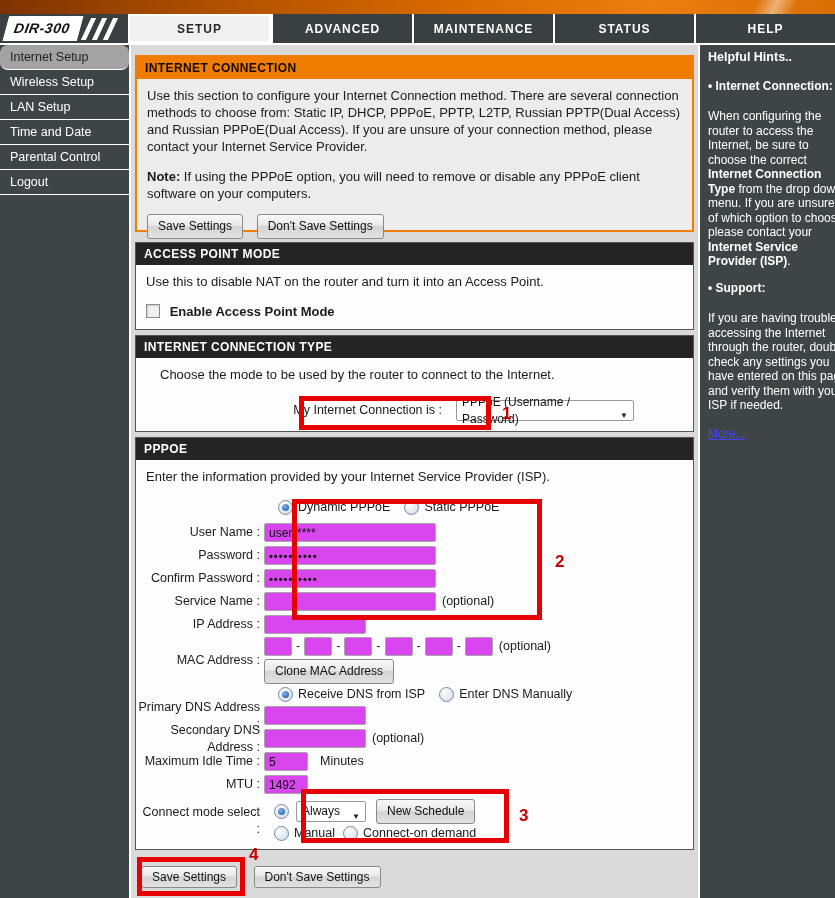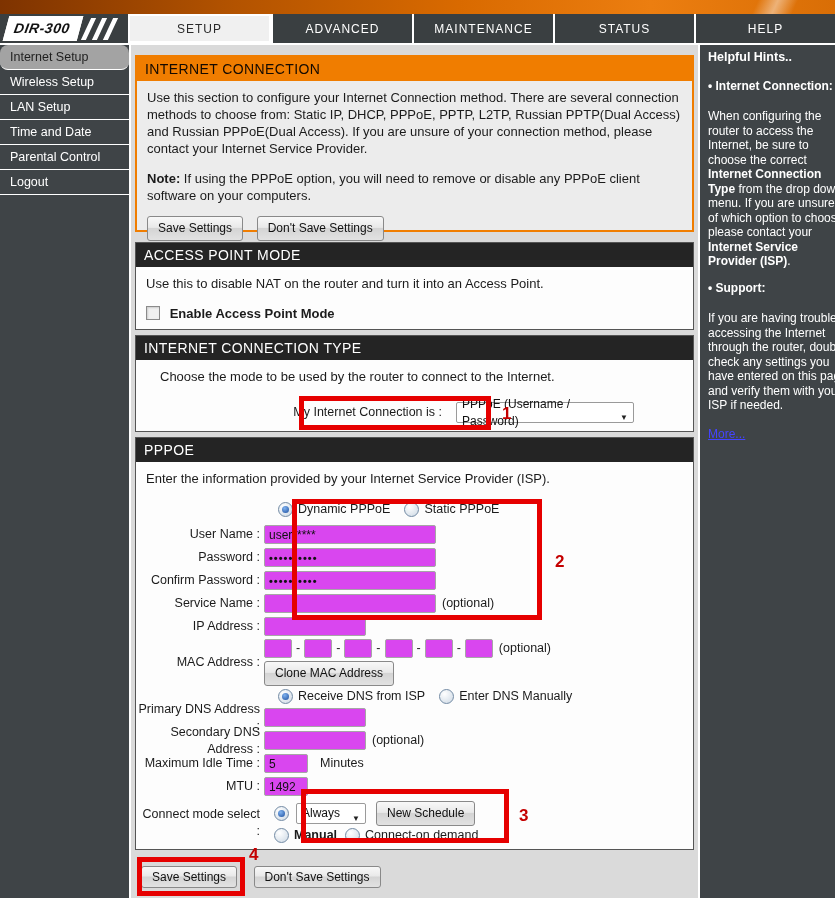--- a/index.html
+++ b/index.html
@@ -12,21 +12,21 @@
   #topbar .streak{position:absolute;right:30px;top:0;width:60px;height:14px;
     background:linear-gradient(115deg,transparent 20%,rgba(255,255,255,.45) 50%,transparent 80%);}
 
   
   #header{position:absolute;left:0;top:14px;width:835px;height:31px;background:#3a3f41;border-bottom:2px solid #fff;box-sizing:border-box;}
   #logo{position:absolute;left:0;top:0;width:128px;height:29px;background:#3a3f41;display:flex;align-items:center;padding-left:6px;box-sizing:border-box;}
   .logo-plate{display:inline-block;background:#fff;transform:skewX(-15deg);padding:2px 9px 3px 7px;border:1px solid #fff;}
   .logo-plate b{display:inline-block;transform:skewX(6deg);font-style:italic;font-size:14px;color:#111;letter-spacing:.5px;}
   .logo-slash{display:inline-block;width:5px;height:22px;background:#fff;transform:skewX(-25deg);margin-left:6px;}
   #tabs{position:absolute;left:128px;top:0;width:707px;height:29px;display:flex;}
-  .tab{flex:1;display:flex;align-items:center;justify-content:center;color:#fff;font-weight:normal;
+  .tab{flex:1;display:flex;align-items:center;justify-content:center;color:#fff;font-weight:bold;
     font-size:12px;letter-spacing:1px;border-left:2px solid #fff;box-sizing:border-box;cursor:pointer;text-align:right;}
   .tab:first-child{border-left:none;}
   .tab.active{background:#f0f0f0;color:#2a2a2a;border:2px solid #fff;margin:0;}
 
   
   #left-sidebar{position:absolute;left:0;top:45px;width:129px;height:853px;background:#3f4447;border-right:2px solid #fff;box-sizing:content-box;}
   .nav-item{height:24px;line-height:24px;padding-left:10px;color:#fff;font-size:12.5px;border-bottom:1px solid #fff;cursor:pointer;}
   .nav-item.active{background:#a3a3a3;color:#1e1e1e;border-radius:8px;}
 
   
@@ -34,21 +34,21 @@
   #right-sidebar .inner{padding:5px 8px 0 8px;font-size:12px;line-height:14.5px;}
   .hint-title{font-weight:bold;font-size:12.5px;margin-bottom:14px;}
   .hint-heading{font-weight:bold;margin-top:12px;}
   .hint-body{margin-top:16px;}
   .hint-body b{font-weight:bold;}
   .more-link{display:inline-block;margin-top:14px;color:#4444ff;text-decoration:underline;cursor:pointer;}
 
   
   #main{position:absolute;left:131px;top:47px;width:567px;height:851px;}
   .section{width:559px;margin-left:4px;box-sizing:border-box;background:#fdfdfd;border:1px solid #555;}
-  .shead{background:#242424;color:#fff;font-weight:normal;font-size:14px;letter-spacing:.4px;padding:4px 8px;}
+  .shead{background:#242424;color:#fff;font-weight:bold;font-size:12px;letter-spacing:.4px;padding:4px 8px;}
   .section.orange{border:2px solid #f07d00;background:#ececec;}
   .section.orange .shead{background:#f07d00;color:#140a00;}
   .sbody{padding:8px 10px;font-size:13px;color:#1b1b1b;line-height:17px;}
 
   #sec-internet{margin-top:8px;height:177px;}
   #sec-ap{margin-top:10px;height:88px;}
   #sec-type{margin-top:5px;height:97px;}
   #sec-pppoe{margin-top:5px;height:413px;}
 
   .btn{display:inline-block;font-family:"Liberation Sans",sans-serif;font-size:12px;color:#111;
@@ -255,21 +255,21 @@
           <span class="stack" style="margin-left:10px;">
             <span style="display:flex;align-items:center;height:21px;">
               <span class="radio checked"></span>
               <span class="sel" style="margin-left:7px;width:70px;box-sizing:border-box;">
                   <span>Always</span>
                 </span>
               <span class="btn" style="margin-left:10px;">New Schedule</span>
             </span>
             <span style="display:flex;align-items:center;height:16px;margin-top:3px;">
               <span class="radio"></span>
-              <span class="radio-label" style="margin-right:8px;font-weight:bold;">Manual</span>
+              <span class="radio-label" style="margin-right:8px;">Manual</span>
               <span class="radio"></span>
               <span class="radio-label">Connect-on demand</span>
             </span>
           </span>
         </div>
       </div>
     </div>
 
     <div id="footer-buttons">
       <span class="btn">Save Settings</span>

